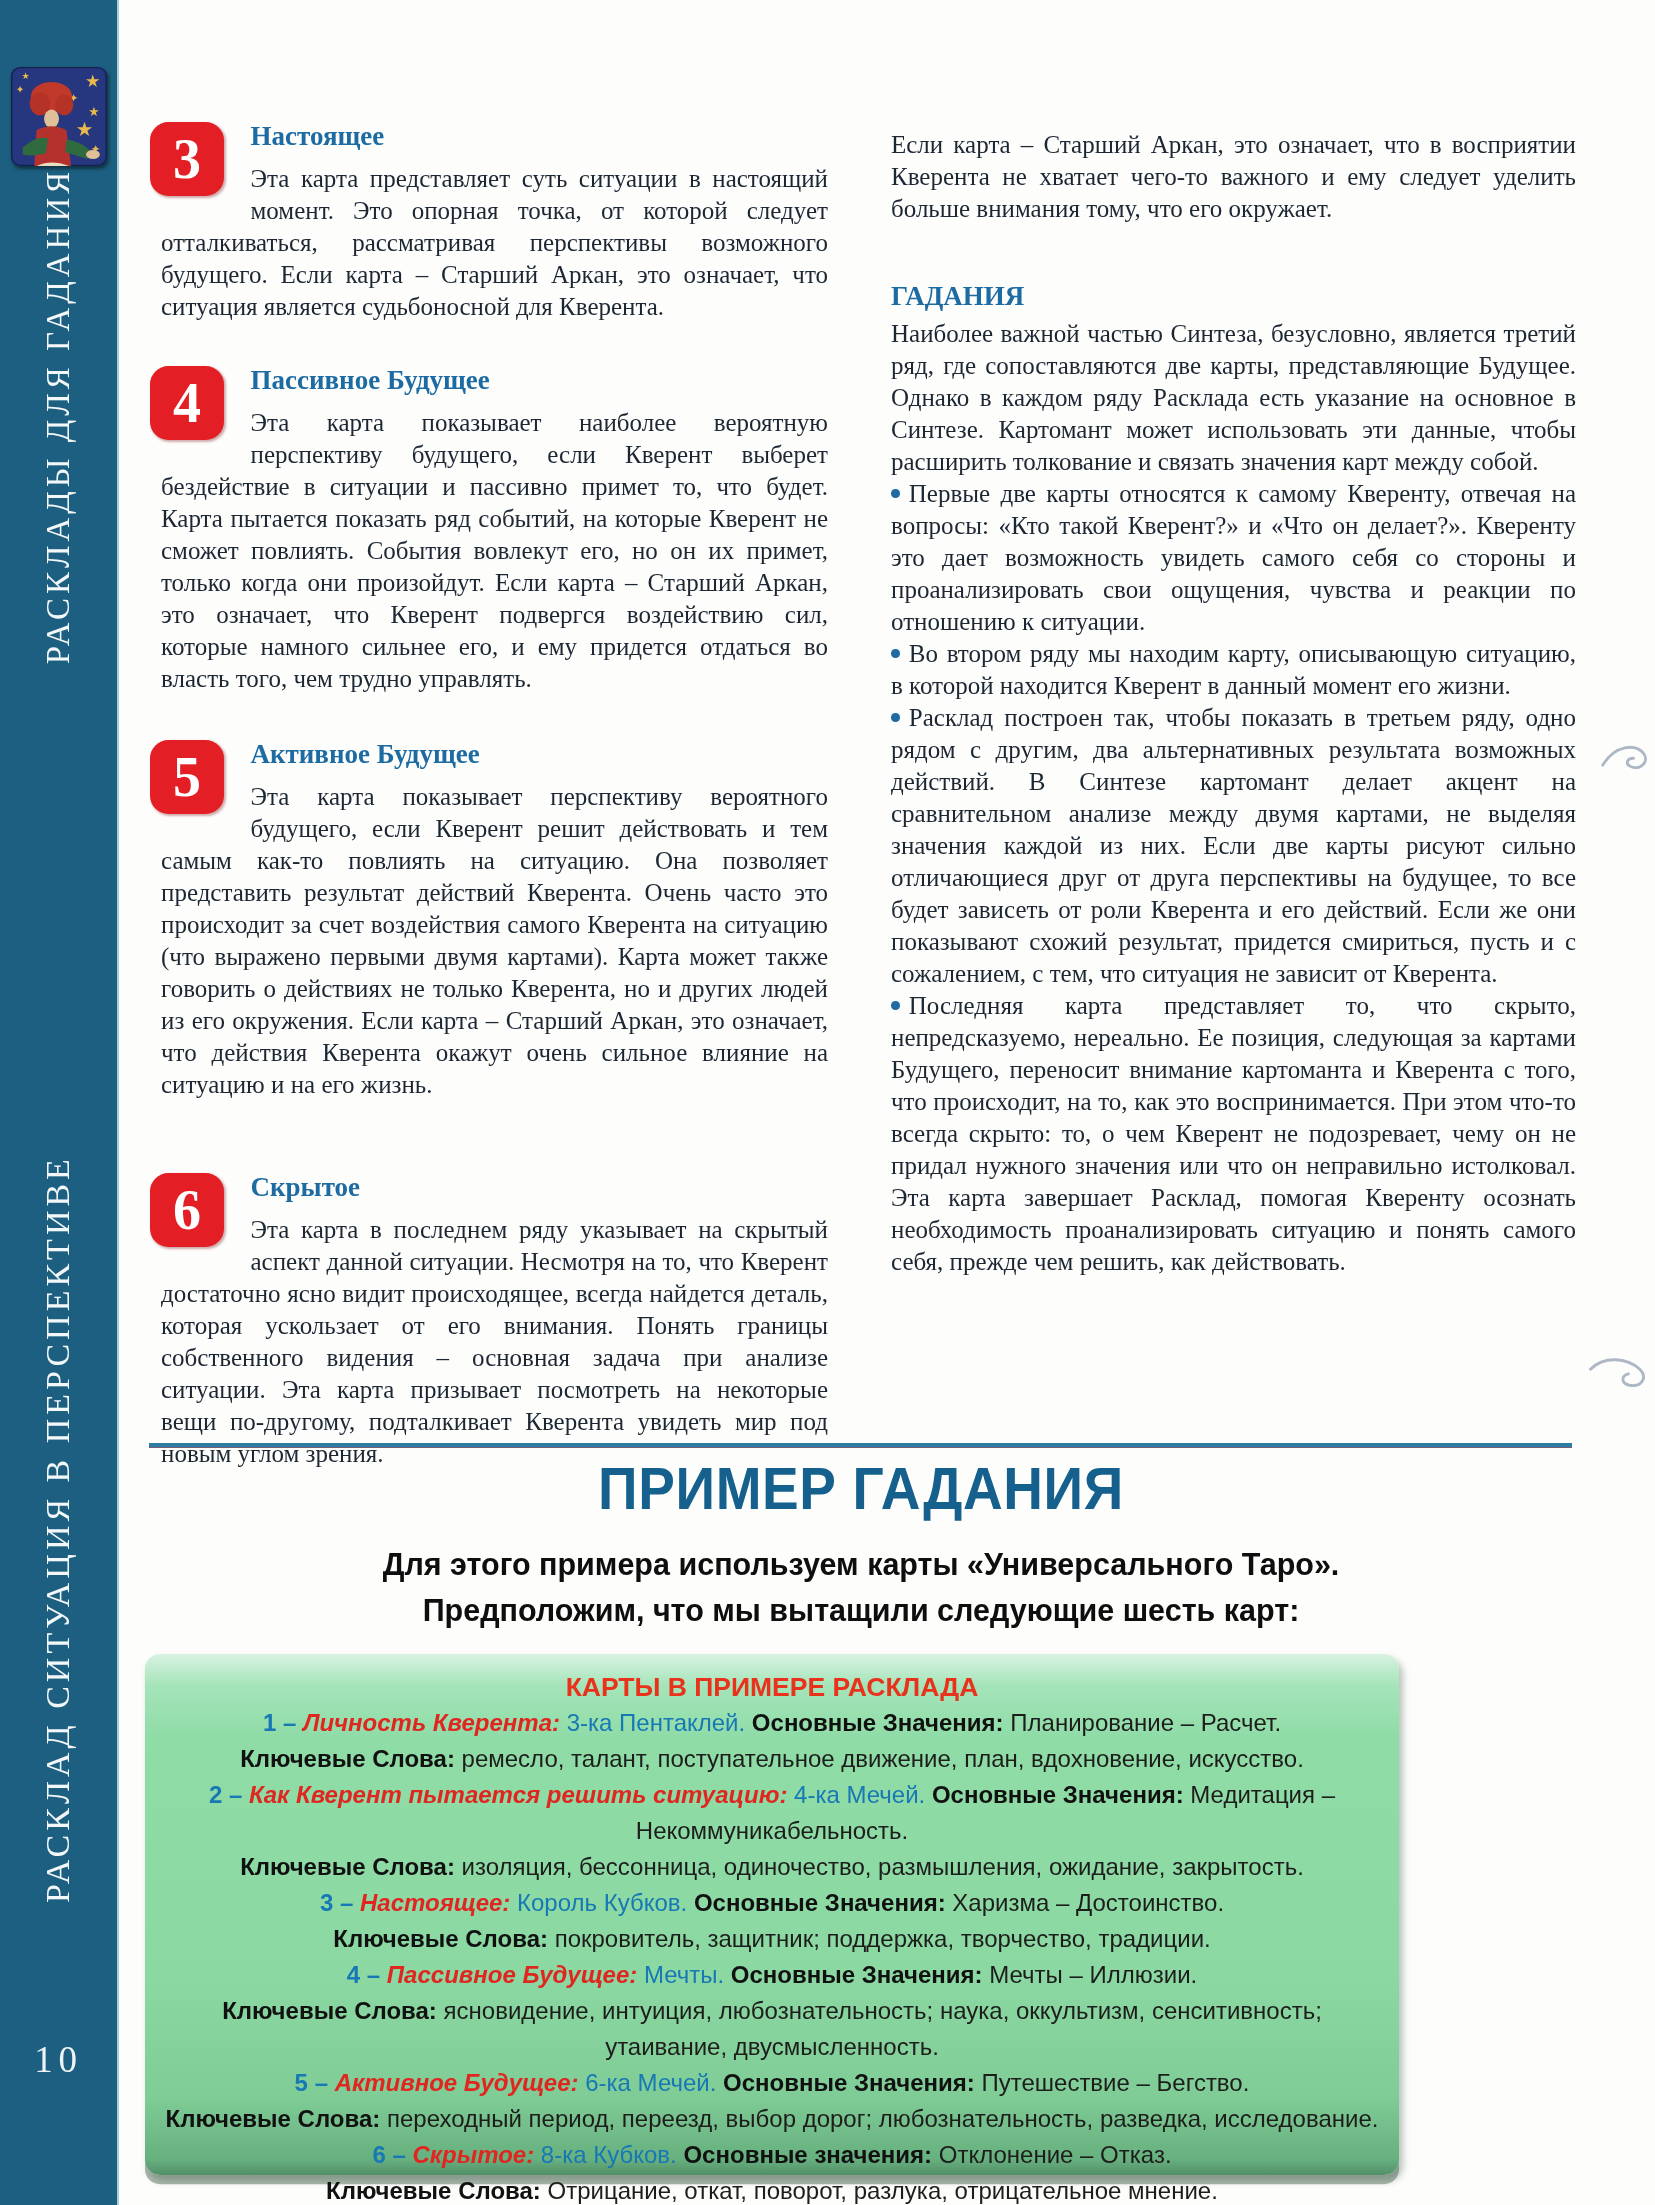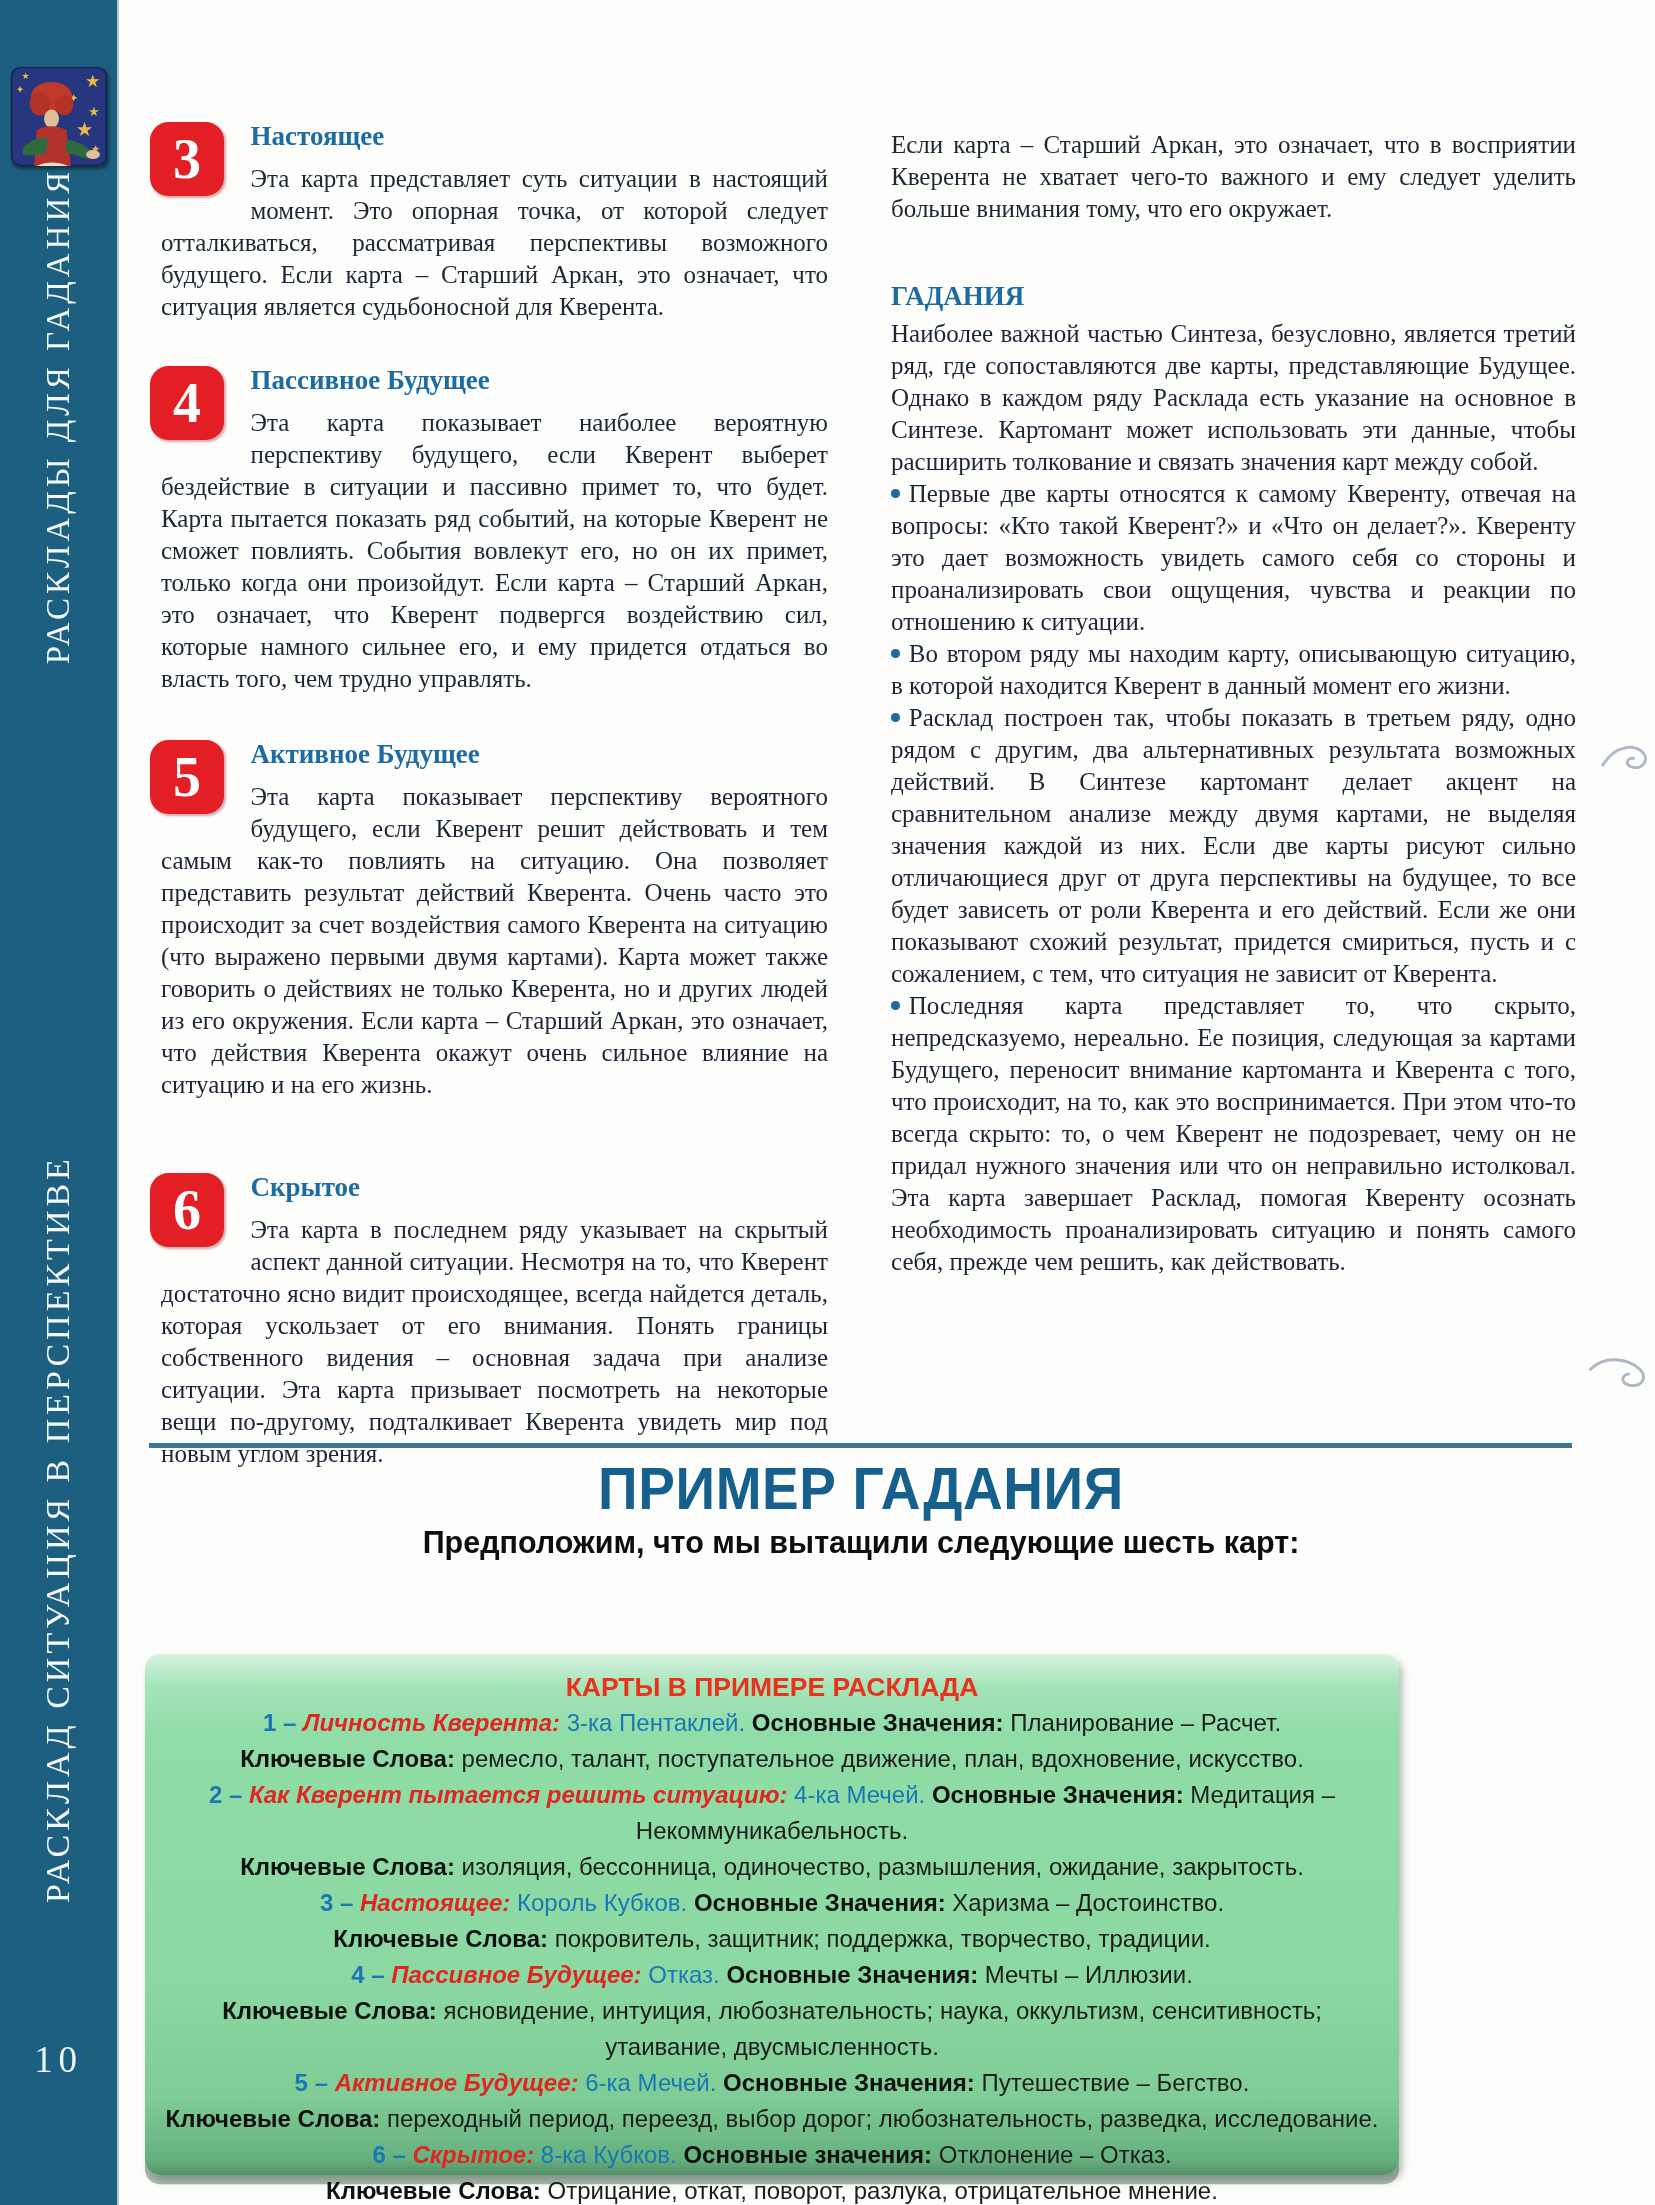--- a/index.html
+++ b/index.html
@@ -143,20 +143,21 @@
     <p class="bullet"><span class="dot"></span><span>Первые две карты относятся к самому Кверенту, отвечая на вопросы: «Кто такой Кверент?» и «Что он делает?». Кверенту это дает возможность увидеть самого себя со стороны и проанализировать свои ощущения, чувства и реакции по отношению к ситуации.</span></p>
     <p class="bullet"><span class="dot"></span><span>Во втором ряду мы находим карту, описывающую ситуацию, в которой находится Кверент в данный момент его жизни.</span></p>
     <p class="bullet"><span class="dot"></span><span>Расклад построен так, чтобы показать в третьем ряду, одно рядом с другим, два альтернативных результата возможных действий. В Синтезе картомант делает акцент на сравнительном анализе между двумя картами, не выделяя значения каждой из них. Если две карты рисуют сильно отличающиеся друг от друга перспективы на будущее, то все будет зависеть от роли Кверента и его действий. Если же они показывают схожий результат, придется смириться, пусть и с сожалением, с тем, что ситуация не зависит от Кверента.</span></p>
     <p class="bullet"><span class="dot"></span><span>Последняя карта представляет то, что скрыто, непредсказуемо, нереально. Ее позиция, следующая за картами Будущего, переносит внимание картоманта и Кверента с того, что происходит, на то, как это воспринимается. При этом что-то всегда скрыто: то, о чем Кверент не подозревает, чему он не придал нужного значения или что он неправильно истолковал. Эта карта завершает Расклад, помогая Кверенту осознать необходимость проанализировать ситуацию и понять самого себя, прежде чем решить, как действовать.</span></p>
   </div>
 
   <div class="divider"></div>
 
   <div class="example">
     <h2>ПРИМЕР ГАДАНИЯ</h2>
+    <p class="ex-line ex-line1">Для этого примера используем карты «Универсального Таро».</p>
     <p class="ex-line">Предположим, что мы вытащили следующие шесть карт:</p>
   </div>
 
   <div class="cards-box">
     <div class="line box-title">КАРТЫ В ПРИМЕРЕ РАСКЛАДА</div>
 
     <div class="line">
       <span class="cnum">1 –</span>
       <span class="cpos">Личность Кверента:</span>
       <span class="cname">3-ка Пентаклей.</span>
@@ -188,21 +189,21 @@
       <span>Харизма – Достоинство.</span>
     </div>
     <div class="line">
       <span class="clabel">Ключевые Слова:</span>
       <span>покровитель, защитник; поддержка, творчество, традиции.</span>
     </div>
 
     <div class="line">
       <span class="cnum">4 –</span>
       <span class="cpos">Пассивное Будущее:</span>
-      <span class="cname">Отказ.</span>
+      <span class="cname">Мечты.</span>
       <span class="clabel">Основные Значения:</span>
       <span>Мечты – Иллюзии.</span>
     </div>
     <div class="line narrow">
       <span class="clabel">Ключевые Слова:</span>
       <span>ясновидение, интуиция, любознательность; наука, оккультизм, сенситивность; утаивание, двусмысленность.</span>
     </div>
 
     <div class="line">
       <span class="cnum">5 –</span>

